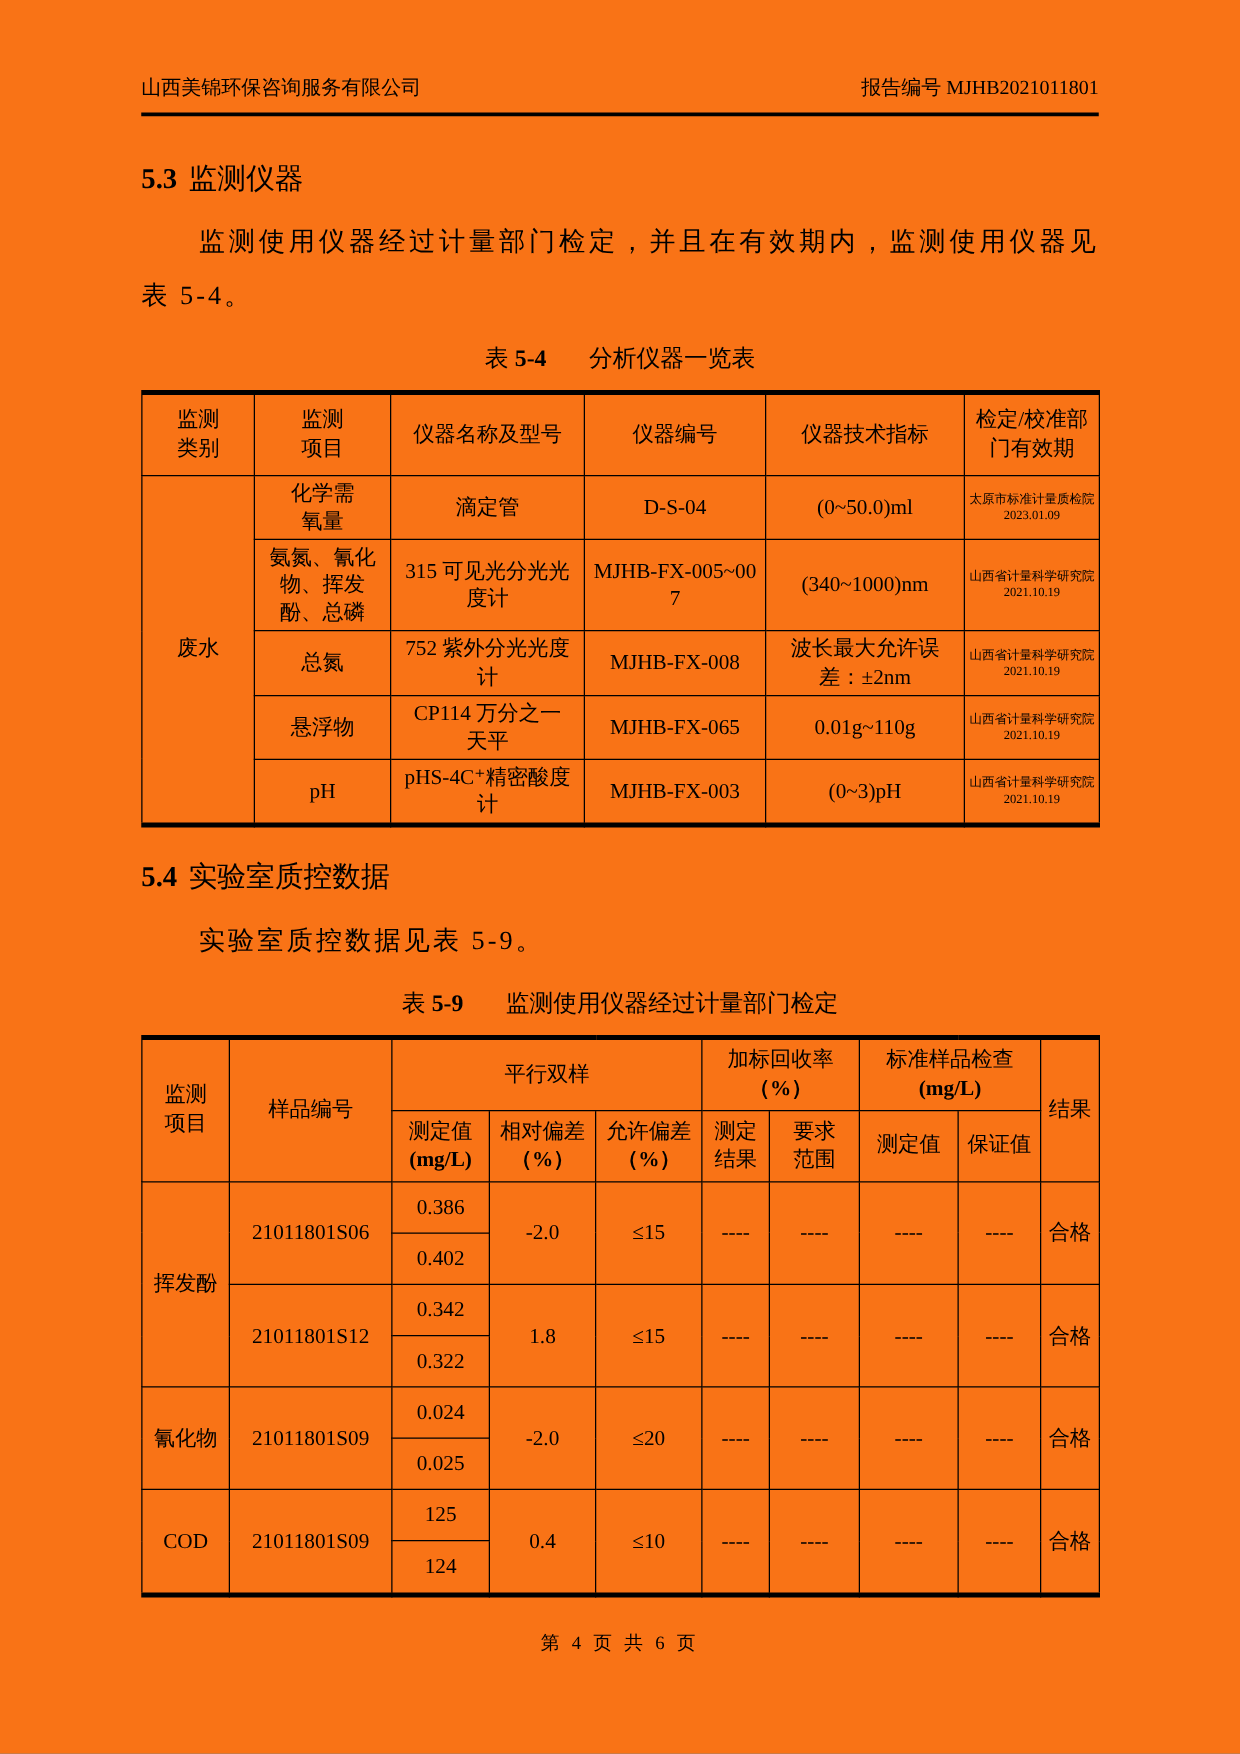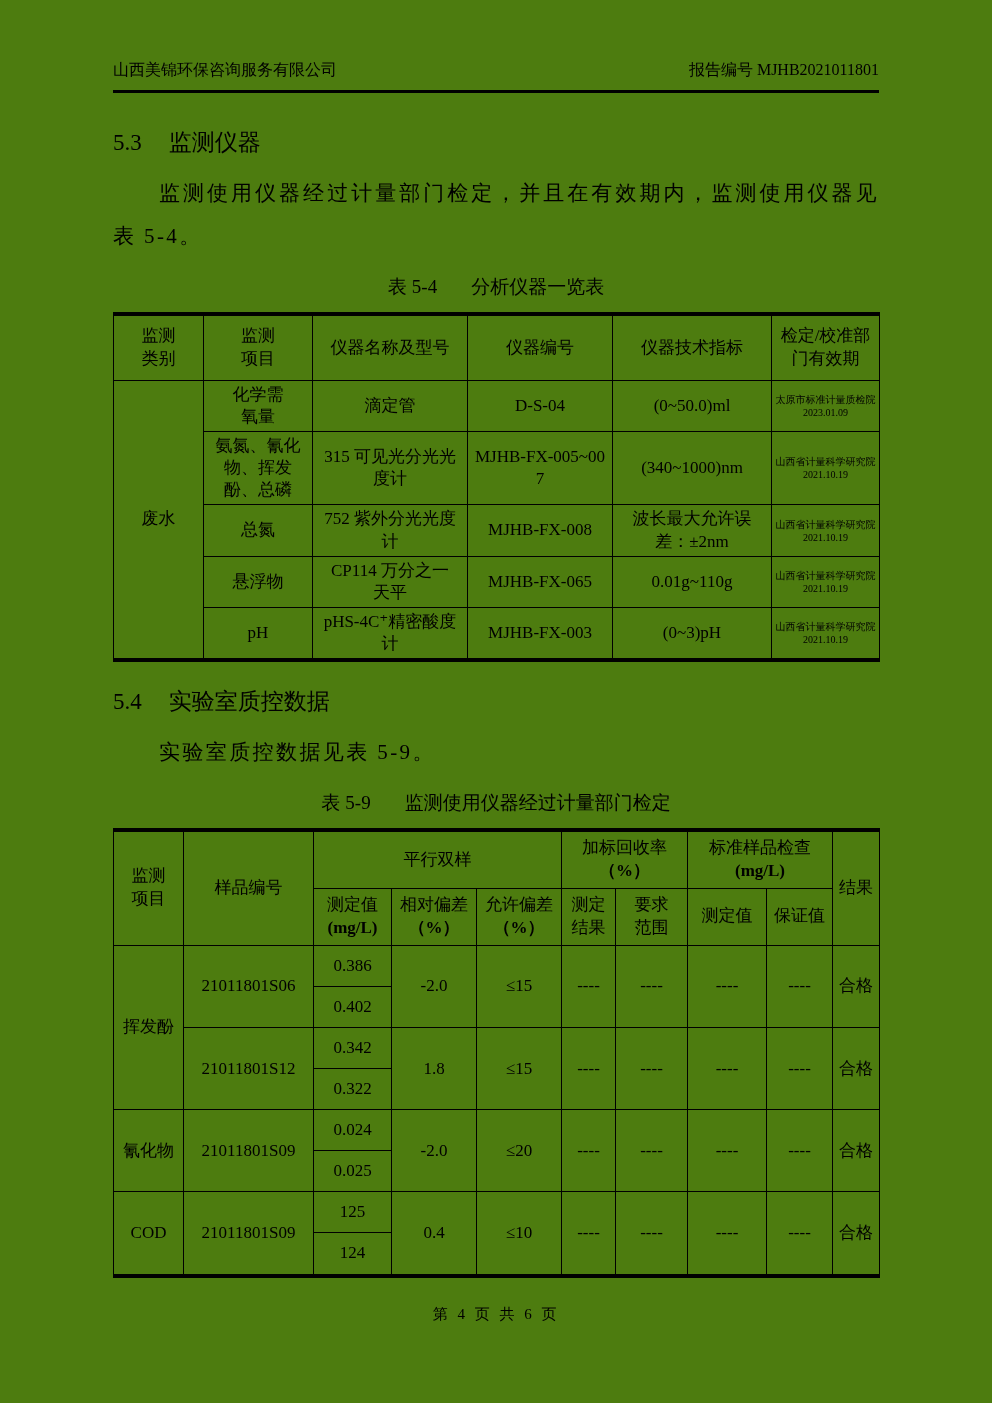--- a/index.html
+++ b/index.html
@@ -1,45 +1,45 @@
 <!DOCTYPE html>
 <html><head>
 <meta charset="utf-8">
 <style>
   * { margin: 0; padding: 0; box-sizing: border-box; }
   html, body { background: #888; }
   .page {
     width: 992px; height: 1403px; margin: 0 auto;
-    background: #4d7c0f; color: #000;
+    background: #f97316; color: #000;
     font-family: "Liberation Serif", "DejaVu Serif", serif;
     overflow: hidden; position: relative;
   }
   .content { width: 766px; margin: 0 auto; }
 
   
   .doc-header {
     padding-top: 60px;
     display: flex; justify-content: space-between; align-items: flex-end;
     font-size: 16px;
   }
   .header-rule { border-bottom: 3px solid #000; margin-top: 9px; }
 
   
   .section-heading { margin-top: 34px; font-size: 23px; font-weight: normal; }
-  .section-heading .sec-num { font-weight: normal; margin-right: 27px; }
+  .section-heading .sec-num { font-weight: bold; margin-right: 9px; }
 
   
   .body-para {
     margin-top: 14px; font-size: 21px; line-height: 2.05;
     letter-spacing: 2.4px; text-align: justify; text-indent: 46px;
   }
 
   
   .table-caption { text-align: center; font-size: 19px; margin-top: 16px; }
-  .table-caption .cap-num { font-weight: normal; margin-left: 5px; margin-right: 34px; }
+  .table-caption .cap-num { font-weight: bold; margin-left: 5px; margin-right: 34px; }
 
   
   table {
     border-collapse: collapse; table-layout: fixed; width: 766px;
     margin-top: 12px;
   }
   th, td {
     border: 1px solid #000; text-align: center; vertical-align: middle;
     font-weight: normal;
   }

